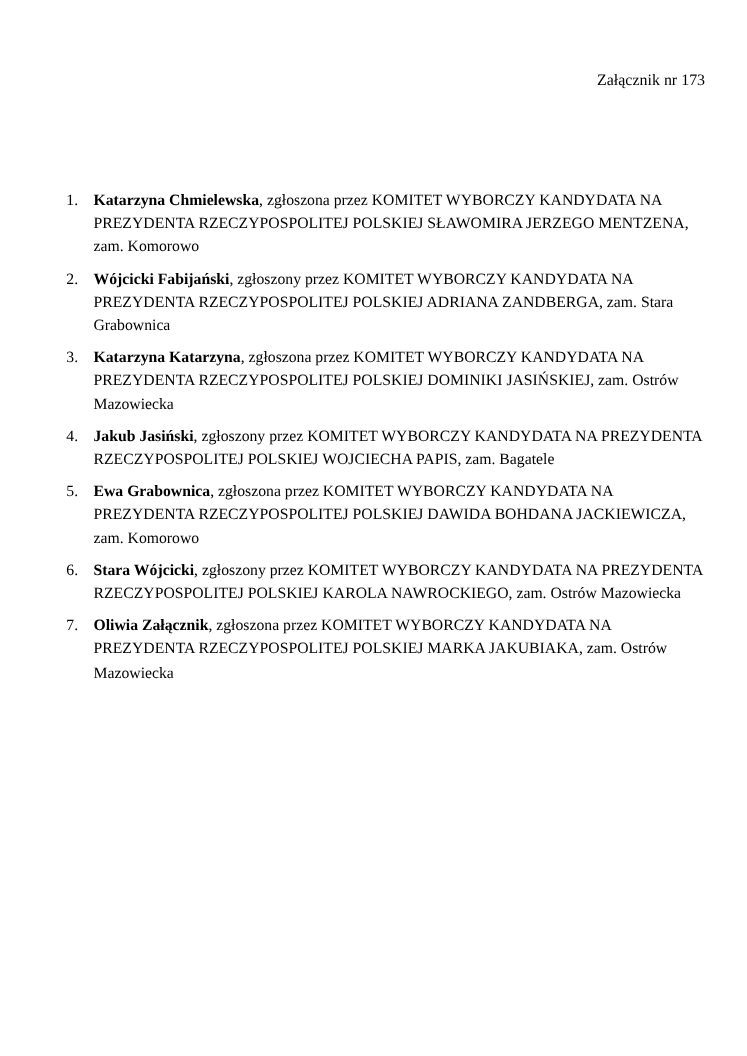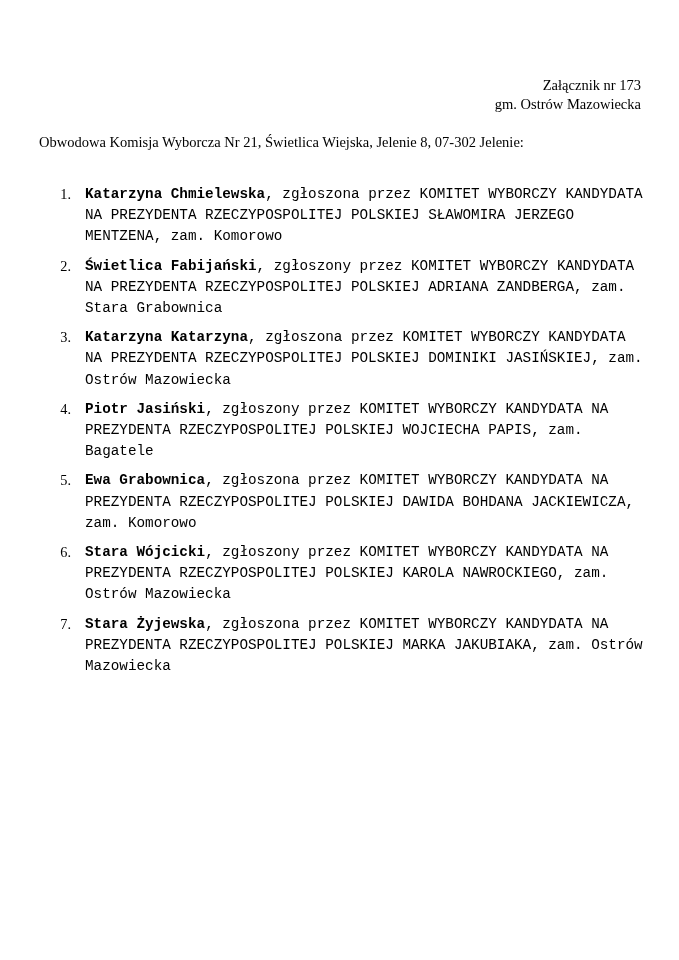--- a/index.html
+++ b/index.html
@@ -10,21 +10,21 @@
   }
   body {
     font-family: "Liberation Serif", "DejaVu Serif", serif;
     color: #000000;
     -webkit-font-smoothing: antialiased;
   }
   .page {
     position: relative;
     width: 679px;
     height: 759px;
-    margin: 12px auto;
+    margin: 0 auto;
     background: #ffffff;
     overflow: hidden;
     box-sizing: border-box;
   }
 
   
   .doc-header {
     position: absolute;
     top: 64px;
     right: 38px;
@@ -70,65 +70,62 @@
     position: absolute;
     left: 12px;
     top: 0;
     width: 20px;
     text-align: right;
     font-size: 14.3px;
     line-height: 21.2px;
   }
   .item-text {
     display: block;
-    font-family: Liberation Mono, monospace;
   }
   .cand-name {
     font-weight: bold;
   }
   .cand-rest {
     font-weight: normal;
   }
 </style>
 </head>
 <body style="background: rgb(255, 255, 255); color: rgb(0, 0, 0);">
 
 <div class="page" style="background: rgb(255, 255, 255);">
 
   <div class="doc-header">
     <span class="hdr-line">Załącznik nr 173</span>
-    <span class="hdr-line">gm. Ostrów Mazowiecka</span>
   </div>
 
-  <div class="intro-line">Obwodowa Komisja Wyborcza Nr 21, Świetlica Wiejska, Jelenie 8, 07-302 Jelenie:</div>
 
   <ol class="candidate-list" style="list-style: none; margin: 0px; padding: 0px;">
       <li class="candidate-item">
         <span class="item-number">1.</span>
         <span class="item-text"><span class="cand-name">Katarzyna Chmielewska</span><span class="cand-rest">, zgłoszona przez KOMITET WYBORCZY KANDYDATA NA PREZYDENTA RZECZYPOSPOLITEJ POLSKIEJ SŁAWOMIRA JERZEGO MENTZENA, zam. Komorowo</span></span>
       </li>
       <li class="candidate-item">
         <span class="item-number">2.</span>
-        <span class="item-text"><span class="cand-name">Świetlica Fabijański</span><span class="cand-rest">, zgłoszony przez KOMITET WYBORCZY KANDYDATA NA PREZYDENTA RZECZYPOSPOLITEJ POLSKIEJ ADRIANA ZANDBERGA, zam. Stara Grabownica</span></span>
+        <span class="item-text"><span class="cand-name">Wójcicki Fabijański</span><span class="cand-rest">, zgłoszony przez KOMITET WYBORCZY KANDYDATA NA PREZYDENTA RZECZYPOSPOLITEJ POLSKIEJ ADRIANA ZANDBERGA, zam. Stara Grabownica</span></span>
       </li>
       <li class="candidate-item">
         <span class="item-number">3.</span>
         <span class="item-text"><span class="cand-name">Katarzyna Katarzyna</span><span class="cand-rest">, zgłoszona przez KOMITET WYBORCZY KANDYDATA NA PREZYDENTA RZECZYPOSPOLITEJ POLSKIEJ DOMINIKI JASIŃSKIEJ, zam. Ostrów Mazowiecka</span></span>
       </li>
       <li class="candidate-item">
         <span class="item-number">4.</span>
-        <span class="item-text"><span class="cand-name">Piotr Jasiński</span><span class="cand-rest">, zgłoszony przez KOMITET WYBORCZY KANDYDATA NA PREZYDENTA RZECZYPOSPOLITEJ POLSKIEJ WOJCIECHA PAPIS, zam. Bagatele</span></span>
+        <span class="item-text"><span class="cand-name">Jakub Jasiński</span><span class="cand-rest">, zgłoszony przez KOMITET WYBORCZY KANDYDATA NA PREZYDENTA RZECZYPOSPOLITEJ POLSKIEJ WOJCIECHA PAPIS, zam. Bagatele</span></span>
       </li>
       <li class="candidate-item">
         <span class="item-number">5.</span>
         <span class="item-text"><span class="cand-name">Ewa Grabownica</span><span class="cand-rest">, zgłoszona przez KOMITET WYBORCZY KANDYDATA NA PREZYDENTA RZECZYPOSPOLITEJ POLSKIEJ DAWIDA BOHDANA JACKIEWICZA, zam. Komorowo</span></span>
       </li>
       <li class="candidate-item">
         <span class="item-number">6.</span>
         <span class="item-text"><span class="cand-name">Stara Wójcicki</span><span class="cand-rest">, zgłoszony przez KOMITET WYBORCZY KANDYDATA NA PREZYDENTA RZECZYPOSPOLITEJ POLSKIEJ KAROLA NAWROCKIEGO, zam. Ostrów Mazowiecka</span></span>
       </li>
       <li class="candidate-item">
         <span class="item-number">7.</span>
-        <span class="item-text"><span class="cand-name">Stara Żyjewska</span><span class="cand-rest">, zgłoszona przez KOMITET WYBORCZY KANDYDATA NA PREZYDENTA RZECZYPOSPOLITEJ POLSKIEJ MARKA JAKUBIAKA, zam. Ostrów Mazowiecka</span></span>
+        <span class="item-text"><span class="cand-name">Oliwia Załącznik</span><span class="cand-rest">, zgłoszona przez KOMITET WYBORCZY KANDYDATA NA PREZYDENTA RZECZYPOSPOLITEJ POLSKIEJ MARKA JAKUBIAKA, zam. Ostrów Mazowiecka</span></span>
       </li>
     </ol>
 
 </div>
 
 </body></html>

